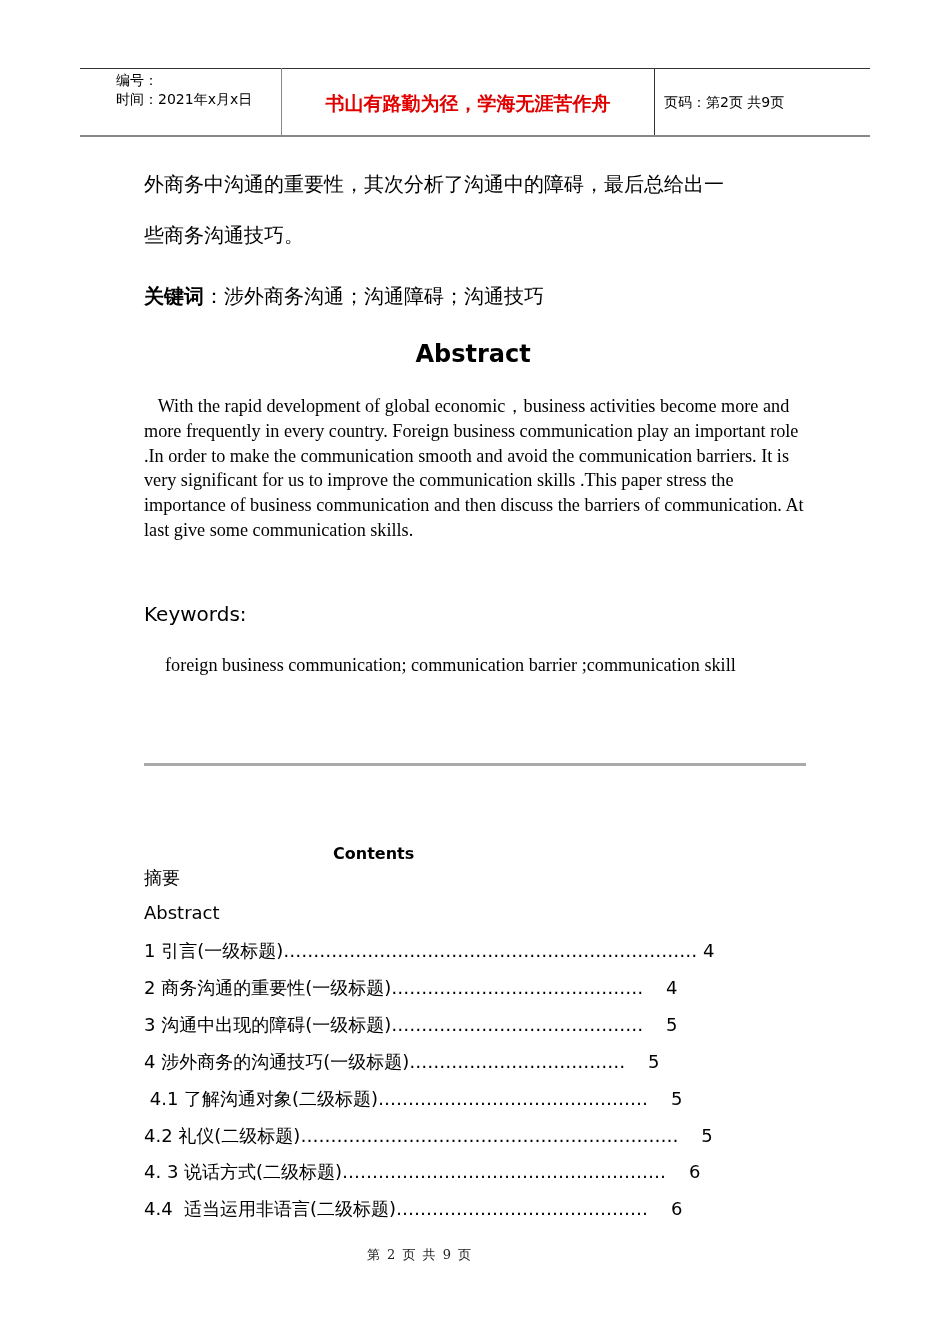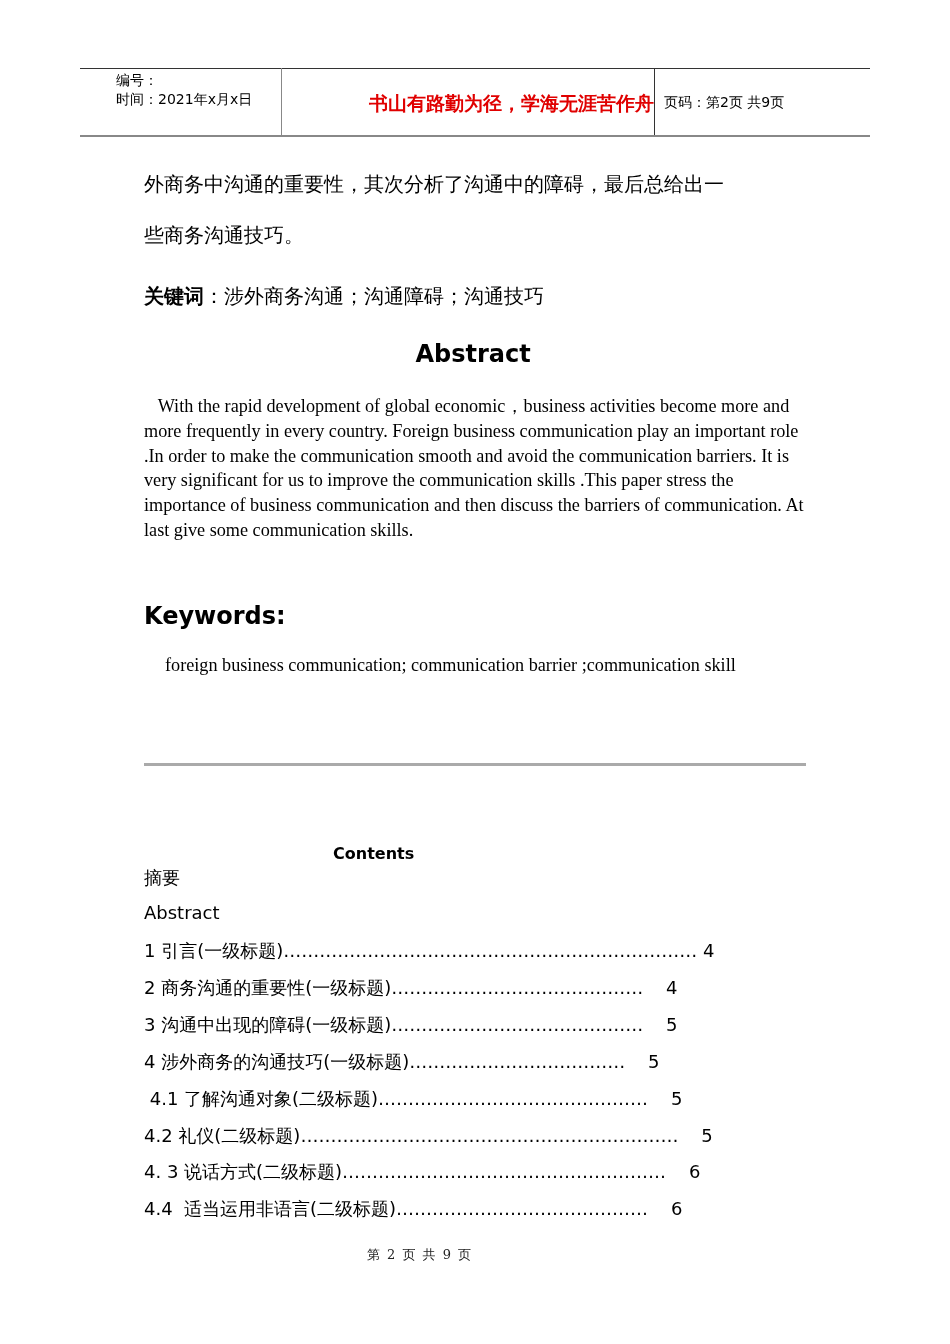--- a/index.html
+++ b/index.html
@@ -5,32 +5,32 @@
   html, body { margin: 0; padding: 0; background: #ffffff; }
   body { width: 950px; height: 1344px; position: relative; overflow: hidden; color: #000; }
   .abs { position: absolute; }
 
   
   .hdr-top { left: 80px; top: 68px; width: 790px; height: 1px; background: #333; }
   .hdr-bot { left: 80px; top: 135px; width: 790px; height: 2px; background: #888; }
   .hdr-div1 { left: 281px; top: 68px; width: 1px; height: 68px; background: #888; }
   .hdr-div2 { left: 654px; top: 68px; width: 1px; height: 68px; background: #333; }
   .hdr-left { left: 89px; top: 71px; font-family: "DejaVu Sans", sans-serif; font-size: 14px; line-height: 19px; margin-left: 27px; }
-  .hdr-motto { left: 282px; top: 91px; width: 372px; text-align: right; font-family: "DejaVu Sans", sans-serif; font-size: 19px; color: #e00000; font-weight: bold; letter-spacing: 0px; }
+  .hdr-motto { left: 282px; top: 91px; width: 372px; text-align: center; font-family: "DejaVu Sans", sans-serif; font-size: 19px; color: #e00000; font-weight: bold; letter-spacing: 0px; }
   .hdr-right { left: 664px; top: 94px; font-family: "DejaVu Sans", sans-serif; font-size: 14px; }
 
   .cn { font-family: "DejaVu Serif", serif; font-size: 20px; }
   .p1 { left: 144px; top: 171px; }
   .p2 { left: 144px; top: 222px; }
   .kw-cn { left: 144px; top: 283px; }
   .kw-cn b { font-weight: bold; font-family: "DejaVu Sans", sans-serif; }
 
   .h-abs { left: 0; width: 946px; top: 340px; text-align: center; font-family: "DejaVu Sans", sans-serif; font-weight: bold; font-size: 24px; }
   .abs-body { left: 144px; top: 394px; width: 660px; font-family: "Liberation Serif", serif; font-size: 18.2px; line-height: 24.8px; }
-  .h-kw { left: 144px; top: 602px; font-family: "DejaVu Sans", sans-serif; font-weight: bold; font-size: 24px; }
+  .h-kw { left: 144px; top: 602px; font-family: "DejaVu Sans", sans-serif; font-weight: normal; font-size: 20px; }
   .kw-en { left: 144px; top: 655px; font-family: "Liberation Serif", serif; font-size: 18.2px; margin-left: 21px; }
 
   .rule { left: 144px; top: 763px; width: 662px; height: 3px; background: #aaa; }
 
   .h-toc { left: 333px; top: 808px; font-family: "DejaVu Sans", sans-serif; font-weight: bold; font-size: 16px; margin-top: 36px; }
   .toc-item { left: 144px; font-family: "DejaVu Sans", sans-serif; font-size: 18px; white-space: pre; }
 
   .footer { left: 0; width: 838px; top: 1246px; text-align: center; font-family: "DejaVu Serif", serif; font-size: 13px; word-spacing: 3px; color: #222; }
 </style>
 </head>

